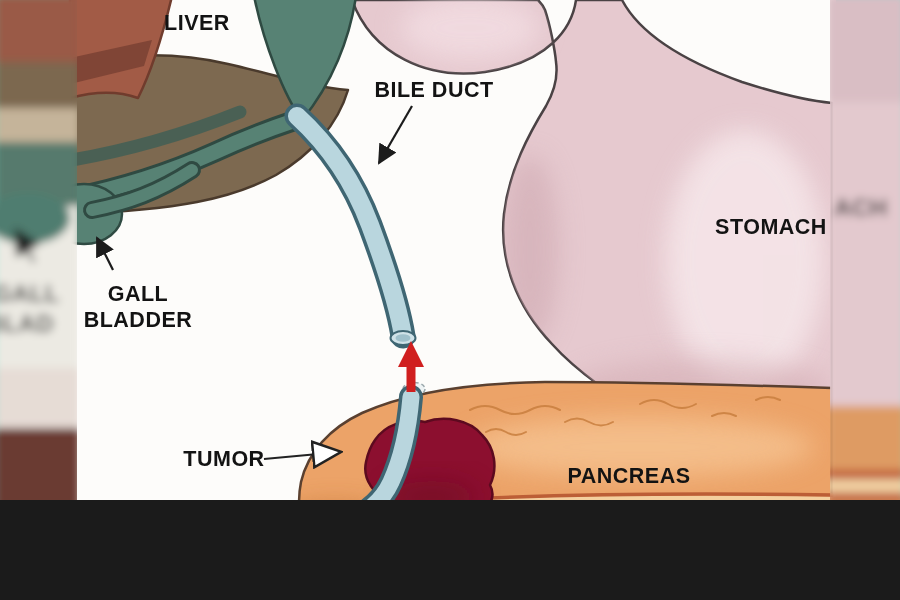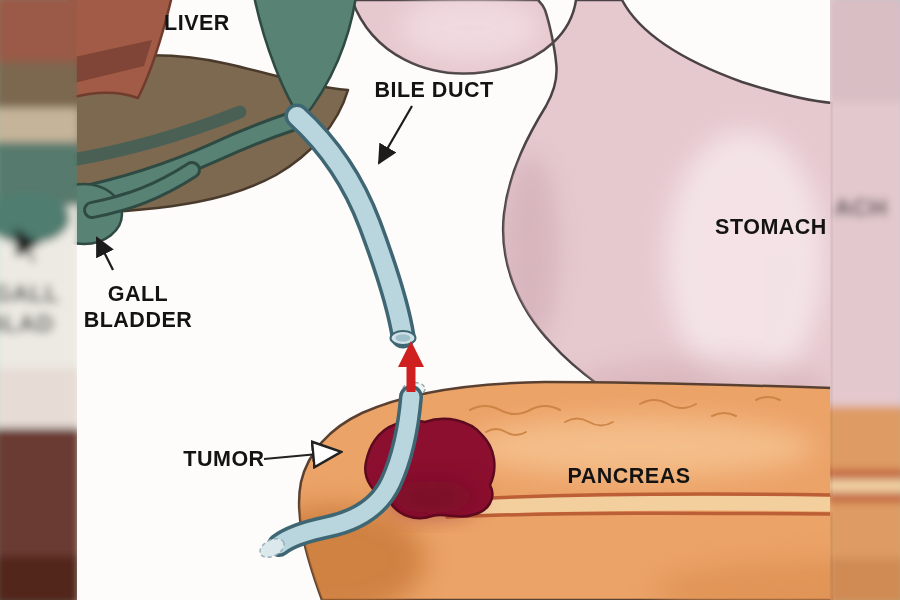--- a/index.html
+++ b/index.html
@@ -1,16 +1,16 @@
 <!DOCTYPE html>
 <html><head>
 <meta charset="utf-8">
 <style>
   html,body{margin:0;padding:0;background:#1b1b1b;}
-  .stage{position:relative;width:900px;height:600px;overflow:hidden;background:#5eead4;
+  .stage{position:relative;width:900px;height:500px;overflow:hidden;background:#5eead4;
          font-family:"Liberation Sans",sans-serif;}
   .stage svg{position:absolute;left:0;top:0;display:block;}
   text{font-family:"Liberation Sans",sans-serif;font-weight:bold;fill:#131313;letter-spacing:.5px;}
   .frag{font-size:24px;fill:#2c2c2c;}
 </style>
 </head>
 <body>
 
 <div class="stage">
 <svg width="900" height="600" viewBox="0 0 900 600">

